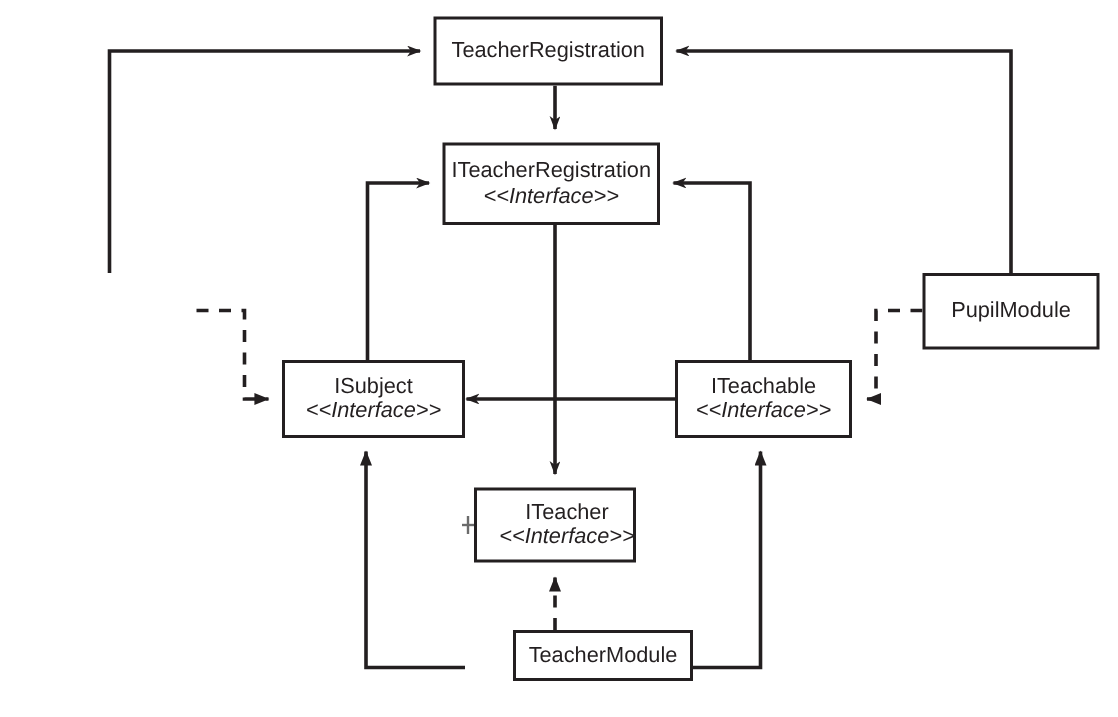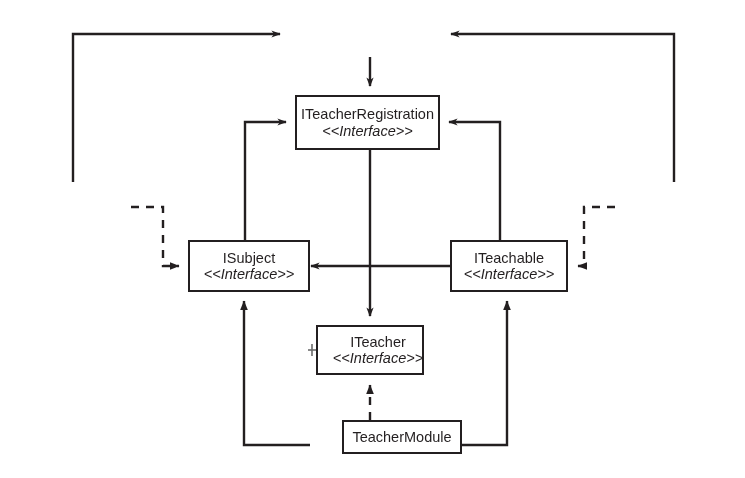--- a/index.html
+++ b/index.html
@@ -58,27 +58,33 @@
     </g>
 
     <g stroke="#6b6b6b" stroke-width="1.6" fill="none">
       <path d="M 312,344 L 312,356"></path>
       <path d="M 319,344 L 319,356"></path>
       <path d="M 308,350 L 316,350"></path>
       <path d="M 316,341 L 322,341"></path>
     </g>
   </svg>
 
+  <div class="node" style="left:289px;top:11px;width:153px;height:46px;">
+    <div class="n-name">TeacherRegistration</div>
+  </div>
 
   <div class="node" style="left:295px;top:95px;width:145px;height:55px;">
     <div class="n-name">ITeacherRegistration</div>
     <div class="n-stereo">&lt;&lt;Interface&gt;&gt;</div>
   </div>
 
 
+  <div class="node" style="left:615px;top:182px;width:118px;height:51px;">
+    <div class="n-name">PupilModule</div>
+  </div>
 
   <div class="node" style="left:188px;top:240px;width:122px;height:52px;">
     <div class="n-name">ISubject</div>
     <div class="n-stereo">&lt;&lt;Interface&gt;&gt;</div>
   </div>
 
   <div class="node" style="left:450px;top:240px;width:118px;height:52px;">
     <div class="n-name">ITeachable</div>
     <div class="n-stereo">&lt;&lt;Interface&gt;&gt;</div>
   </div>

